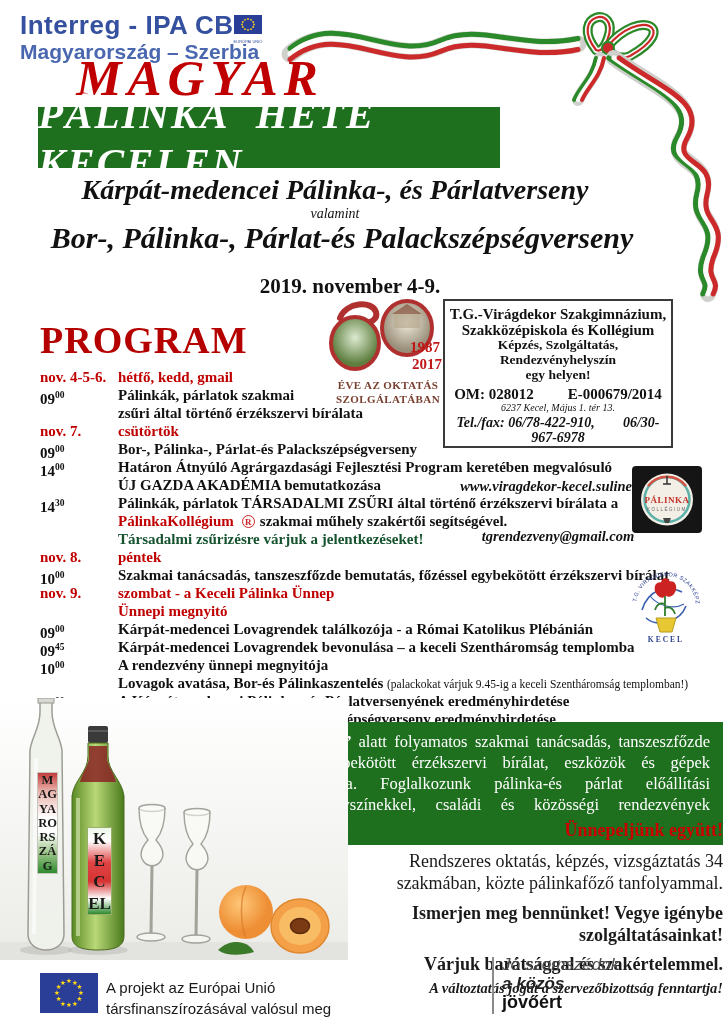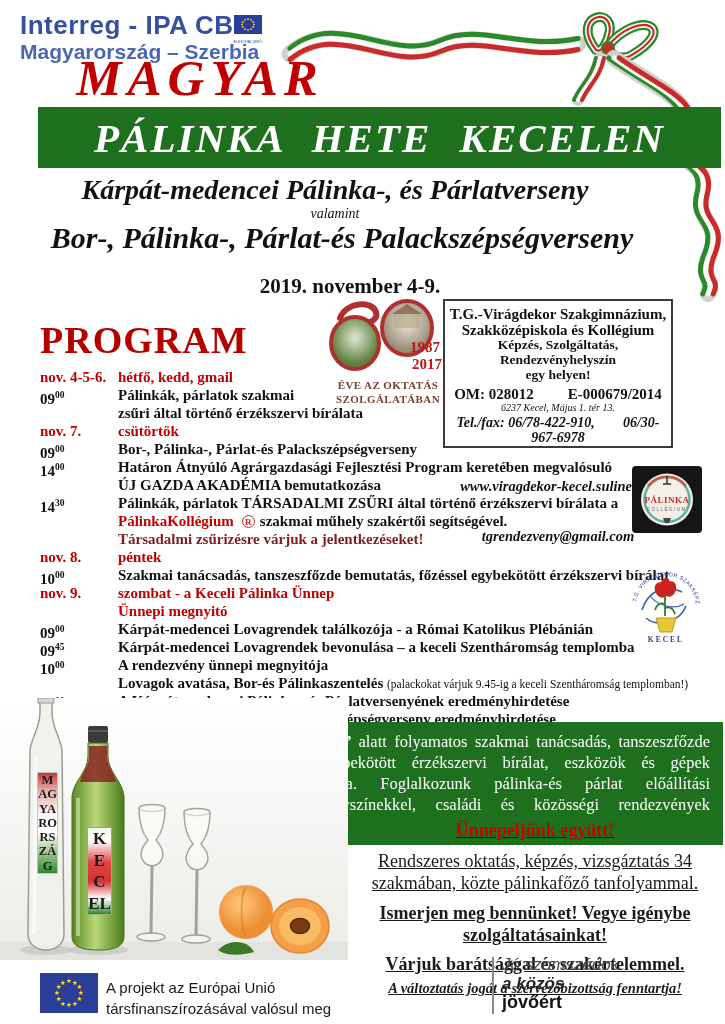--- a/index.html
+++ b/index.html
@@ -8,21 +8,21 @@
 
   
   .interreg{position:absolute;left:20px;top:12px;font-family:"Liberation Sans",sans-serif;line-height:1.05;}
   .interreg .l1{font-size:26px;font-weight:bold;color:#35509e;letter-spacing:.5px;}
   .interreg .l2{font-size:21px;font-weight:bold;color:#4a67b0;margin-top:2px;}
   .eu-mini{position:absolute;left:233px;top:15px;width:30px;text-align:center;}
   .eu-mini .lbl{font-family:"Liberation Sans",sans-serif;font-size:4px;color:#35509e;line-height:5px;}
 
   .magyar-title{position:absolute;left:50px;top:49px;width:300px;text-align:center;
     font-size:51px;font-weight:bold;font-style:italic;color:#c00000;letter-spacing:6px;}
-  .banner{position:absolute;left:38px;top:107px;width:683px;height:61px;background:#1e701e;
+  .banner{position:absolute;left:38px;top:107px;width:462px;height:61px;background:#1e701e;
     color:#fff;display:flex;align-items:center;justify-content:center;
     font-size:41px;font-weight:bold;font-style:italic;letter-spacing:2px;word-spacing:16px;}
   .subtitle1{position:absolute;left:0;top:174px;width:670px;text-align:center;
     font-size:28px;font-weight:bold;font-style:italic;}
   .valamint{position:absolute;left:0;top:206px;width:670px;text-align:center;font-size:14px;font-style:italic;}
   .subtitle2{position:absolute;left:0;top:221px;width:684px;text-align:center;
     font-size:30px;font-weight:bold;font-style:italic;}
   .date-line{position:absolute;left:0;top:274px;width:700px;text-align:center;font-size:21px;font-weight:bold;}
 
   
@@ -40,36 +40,36 @@
   
   .program-title{position:absolute;left:40px;top:318px;font-size:38px;font-weight:bold;color:#b50000;letter-spacing:1px;}
   .anniv{position:absolute;left:326px;top:296px;width:124px;text-align:center;}
   .anniv-caption{font-size:11px;font-weight:bold;color:#7a4030;letter-spacing:.4px;line-height:13px;margin-top:1px;}
   .program-rows{position:absolute;left:40px;top:368px;width:684px;}
   .prow{display:flex;height:18px;line-height:18px;font-size:15px;font-weight:bold;white-space:nowrap;}
   .prow .c1{width:78px;flex:none;}
   .prow .c2{flex:1;overflow:hidden;}
   .tsup{font-size:9.5px;vertical-align:6px;}
   .red{color:#c00000;}
-  .green{color:#7f1d1d;}
+  .green{color:#14532d;}
   .reg{display:inline-block;width:13px;height:13px;border:1.5px solid #cc2222;border-radius:50%;
     color:#cc2222;font-size:9px;line-height:12px;text-align:center;vertical-align:1px;margin:0 5px 0 8px;box-sizing:border-box;}
   .paren{font-weight:normal;font-size:11.5px;}
 
   
   .pk-logo{position:absolute;left:632px;top:466px;}
   .school-logo{position:absolute;left:628px;top:560px;}
 
   
   .desc-box{position:absolute;left:150px;top:722px;width:573px;box-sizing:border-box;background:#1e701e;
     color:#fff;padding:9px 13px;font-size:16.5px;line-height:21px;text-align:justify;}
   .desc-quote{font-weight:bold;font-style:italic;}
 
   
-  .celebrate{position:absolute;left:347px;top:820px;width:376px;text-align:center;color:#1a1a1a;text-decoration:underline;}
+  .celebrate{position:absolute;left:347px;top:820px;width:376px;text-align:right;color:#1a1a1a;}
   .cel-h{font-size:18px;font-weight:bold;color:#cc0000;}
   .cel-p1{margin-top:9px;font-size:18px;line-height:22px;}
   .cel-p2{margin-top:8px;font-size:18px;font-weight:bold;line-height:22px;}
   .cel-p3{margin-top:8px;font-size:18px;font-weight:bold;}
   .cel-p4{margin-top:5px;font-size:14.5px;font-weight:bold;font-style:italic;}
 
   
   .photo{position:absolute;left:0;top:698px;}
   .vlabel{position:absolute;word-break:break-all;text-align:center;font-weight:bold;color:#1a1a1a;}
   .vl-hu{left:37px;top:772px;width:19px;font-size:12.5px;line-height:14.3px;border:1px solid #c6c6be;

